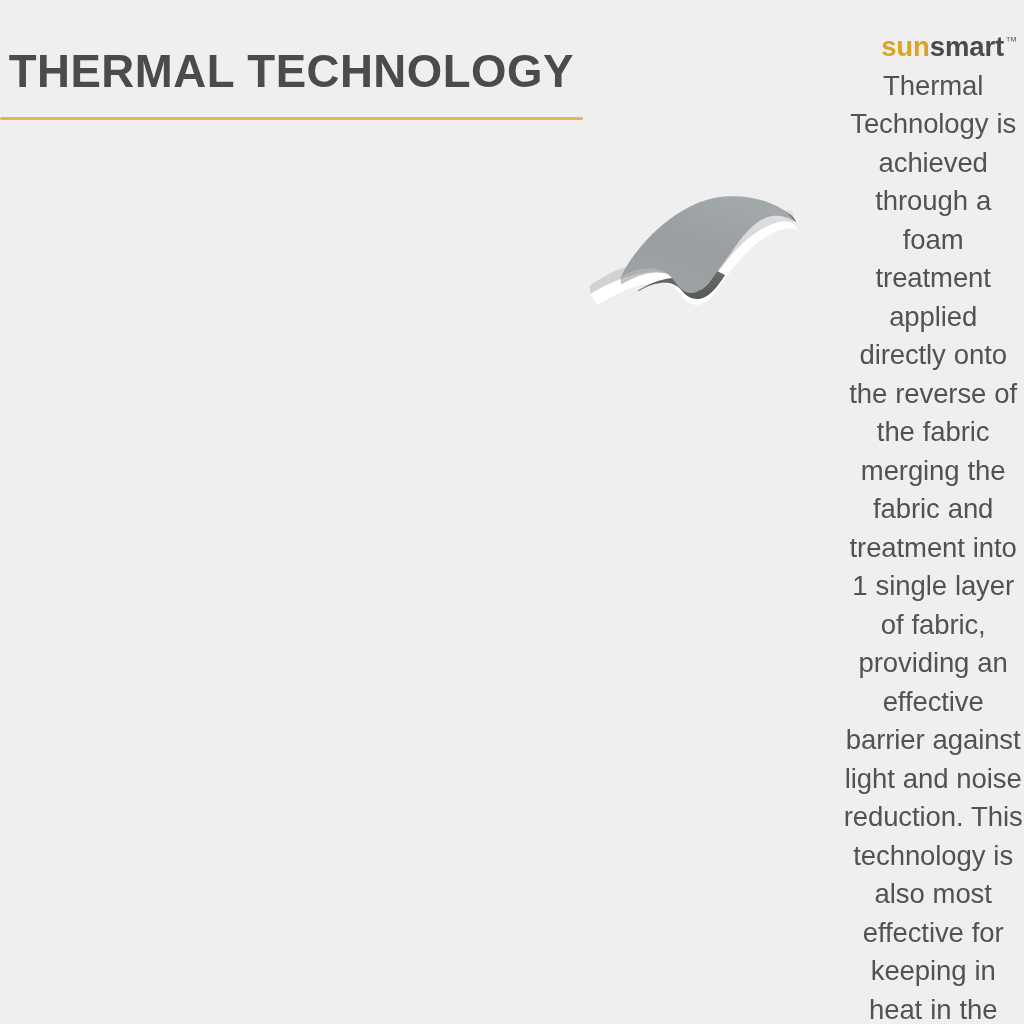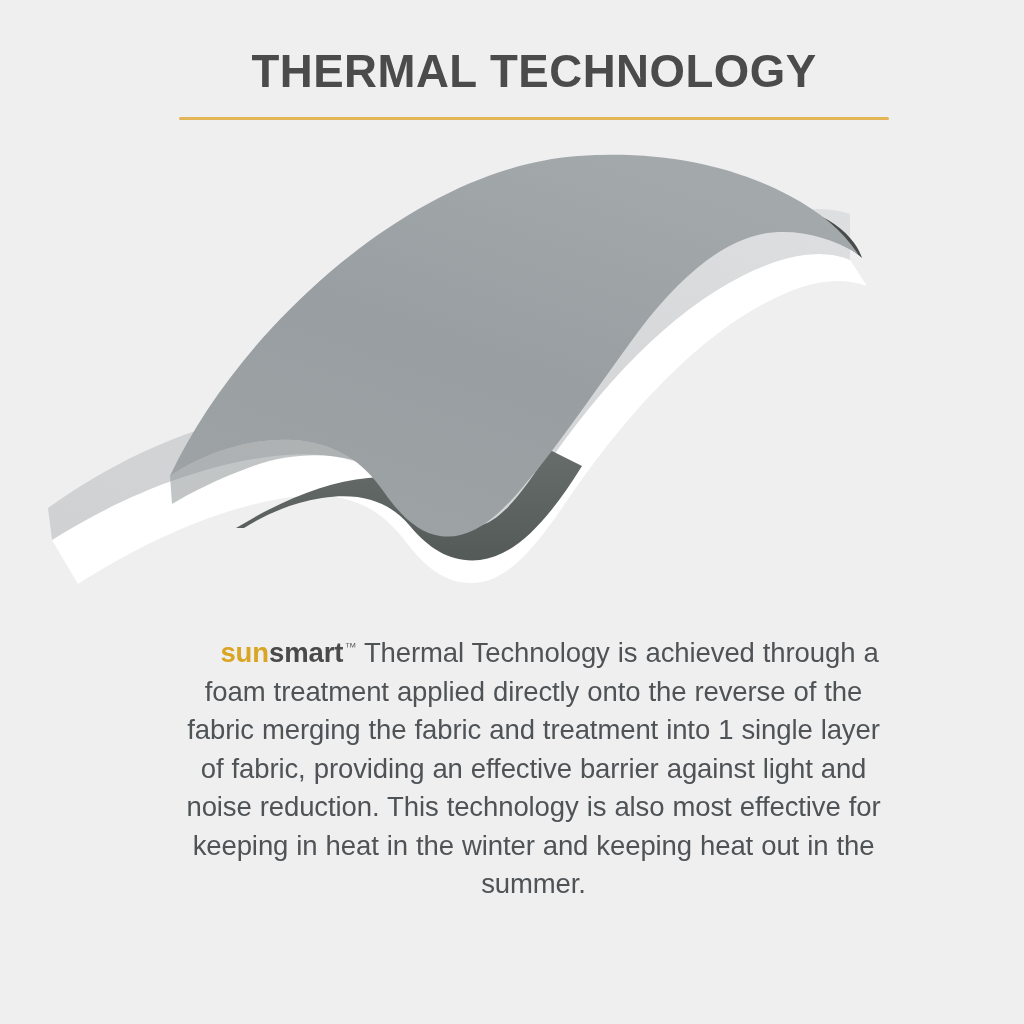--- a/index.html
+++ b/index.html
@@ -13,23 +13,21 @@
     background: #efeff0;
     font-family: "Liberation Sans", sans-serif;
     overflow: hidden;
     position: relative;
   }
 
   .page {
     position: absolute;
     inset: 0;
     display: flex;
-    flex-direction: column;
-    align-items: center;
-    padding-left: 43px;
+    flex-direction: row;
   }
 
   
   .header-block {
     width: 710px;
     margin-top: 46px;
     text-align: center;
   }
 
   .page-title {

